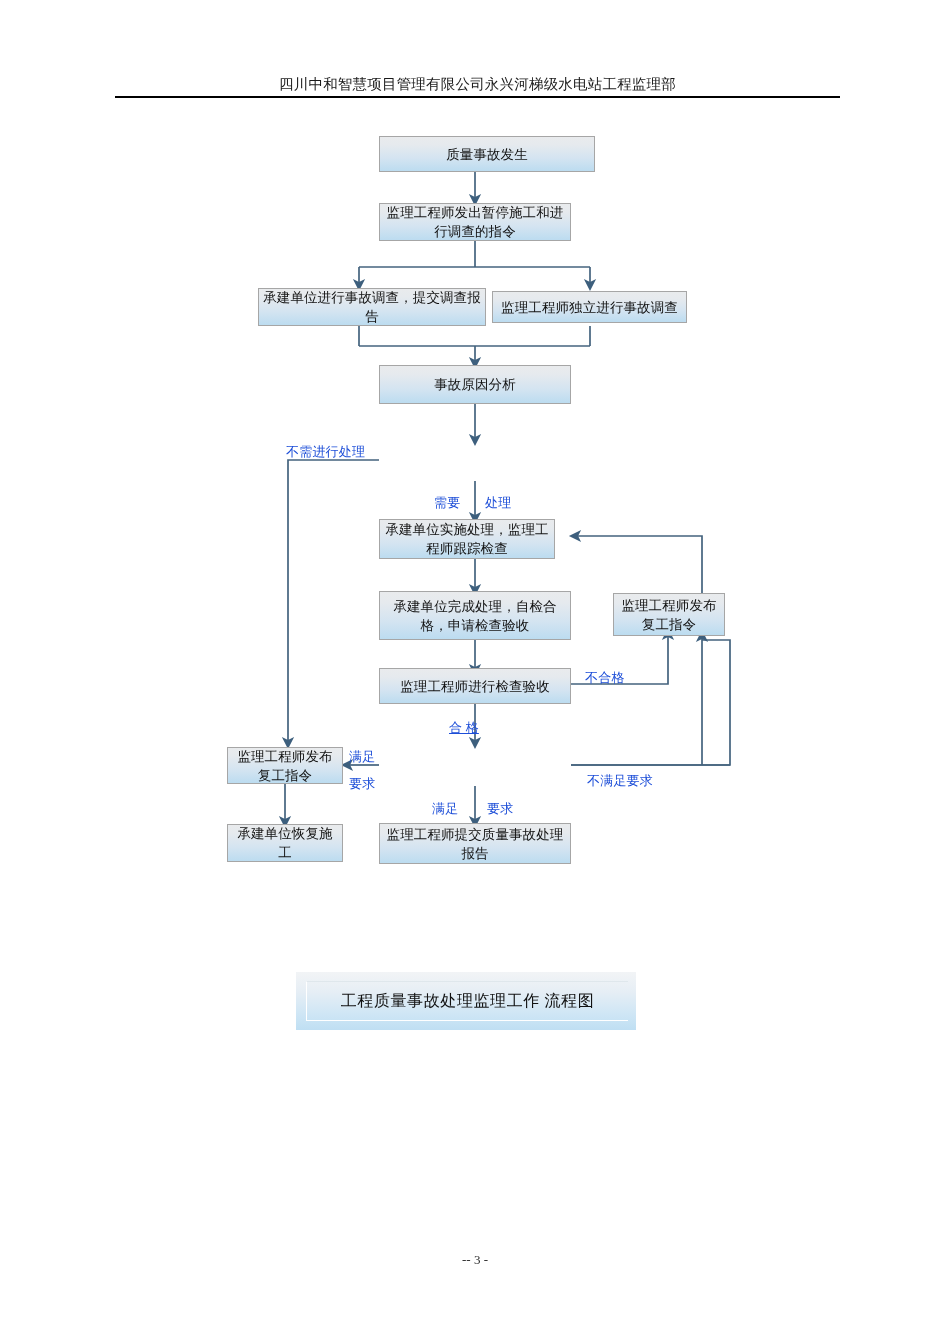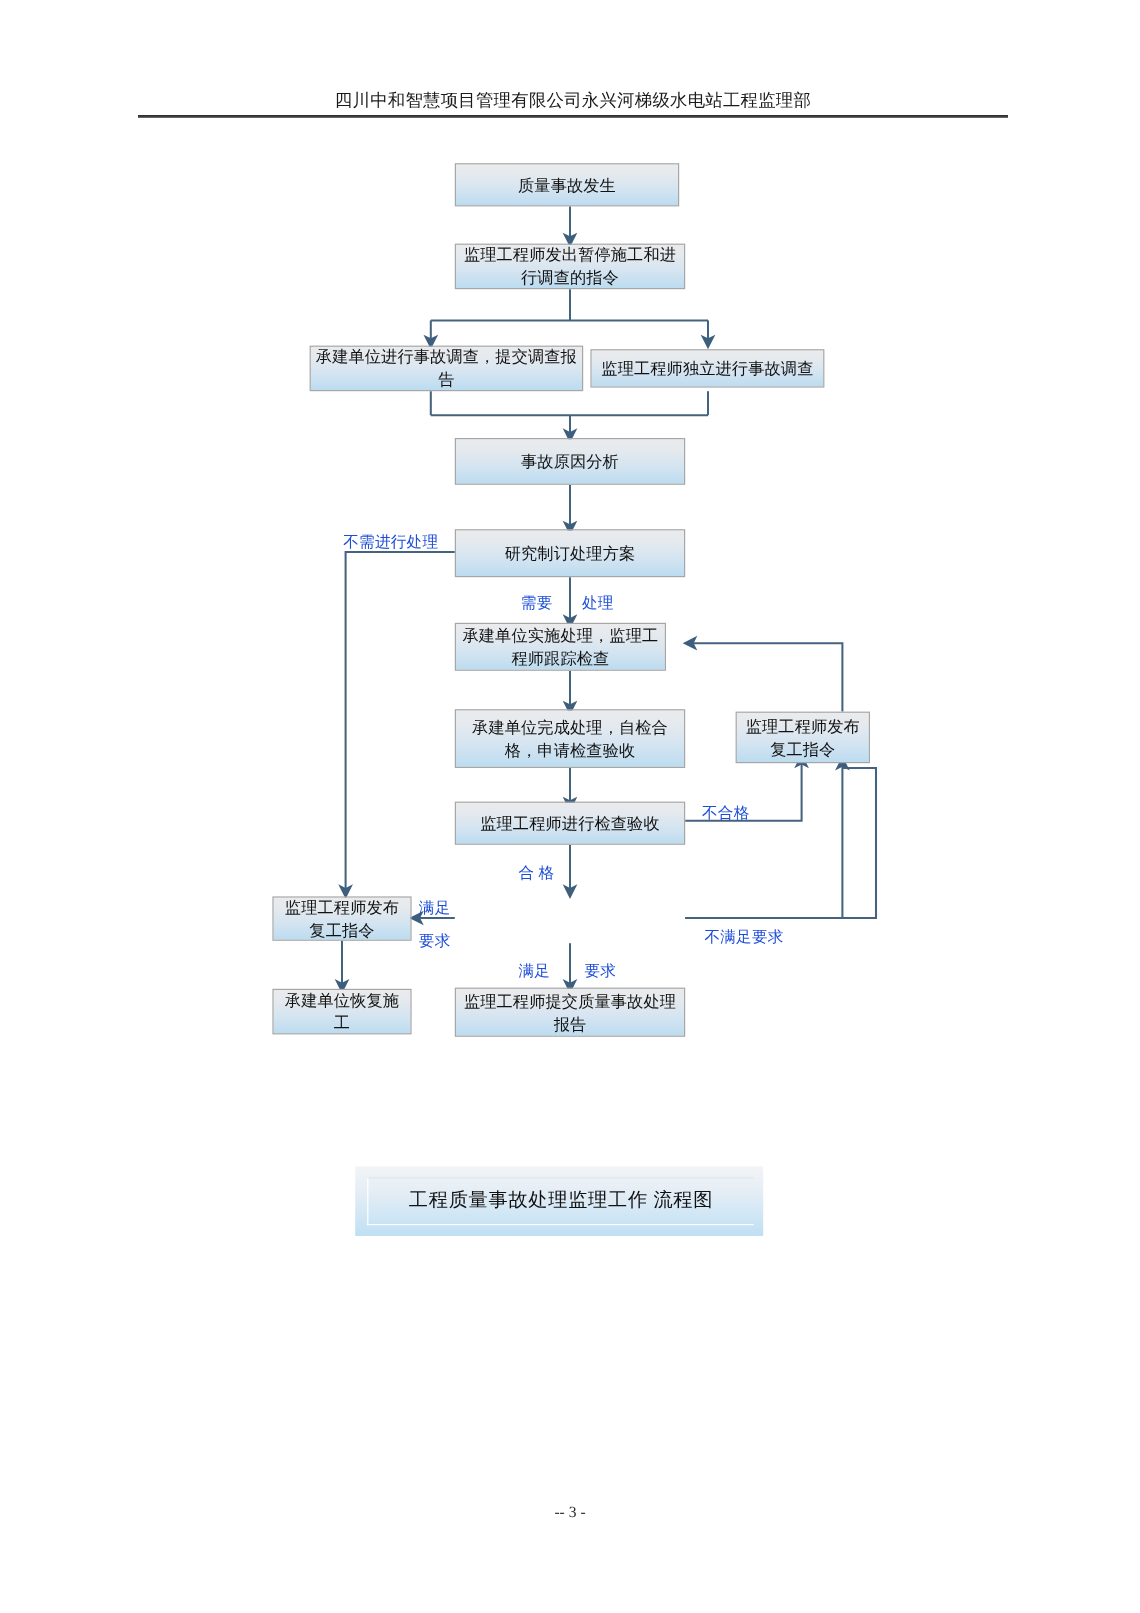--- a/index.html
+++ b/index.html
@@ -189,43 +189,40 @@
       <path d="M702,765 L702,636" marker-end="url(#ar)"></path>
       <path d="M571,765 L730,765 L730,765"></path>
 
       <path d="M285,784 L285,822" marker-end="url(#ar)"></path>
 
       <path d="M475,786 L475,822" marker-end="url(#ar)"></path>
 
     </g>
   </svg>
 
-  <div class="node" style="left:379px; top:136px; width:187px; height:36px;">
+  <div class="node" style="left:379px; top:136px; width:216px; height:36px;">
     <span>质量事故发生</span>
   </div>
 
   <div class="node" style="left:379px; top:203px; width:192px; height:38px;">
     <span>监理工程师发出暂停施工和进行调查的指令</span>
   </div>
 
   <div class="node" style="left:258px; top:288px; width:228px; height:38px;">
     <span>承建单位进行事故调查，提交调查报告</span>
   </div>
 
   <div class="node" style="left:492px; top:291px; width:195px; height:32px;">
     <span>监理工程师独立进行事故调查</span>
   </div>
 
   <div class="node" style="left:379px; top:365px; width:192px; height:39px;">
     <span>事故原因分析</span>
   </div>
 
-  <div class="node" style="left:379px; top:441px; width:192px; height:40px;">
-    <span>研究制订处理方案</span>
-  </div>
 
   <div class="node" style="left:379px; top:519px; width:176px; height:40px;">
     <span>承建单位实施处理，监理工程师跟踪检查</span>
   </div>
 
   <div class="node" style="left:379px; top:591px; width:192px; height:49px;">
     <span>承建单位完成处理，自检合格，申请检查验收</span>
   </div>
 
   <div class="node" style="left:379px; top:668px; width:192px; height:36px;">
@@ -258,21 +255,21 @@
   </div>
 
   <div class="elabel" style="left:485px; top:494px;">
     <span>处理</span>
   </div>
 
   <div class="elabel" style="left:585px; top:669px;">
     <span>不合格</span>
   </div>
 
-  <div class="elabel" style="left:432px; top:719px;">
+  <div class="elabel" style="left:449px; top:719px;text-decoration:underline;">
     <span>合  格</span>
   </div>
 
   <div class="elabel" style="left:349px; top:748px;">
     <span>满足</span>
   </div>
 
   <div class="elabel" style="left:349px; top:775px;">
     <span>要求</span>
   </div>

